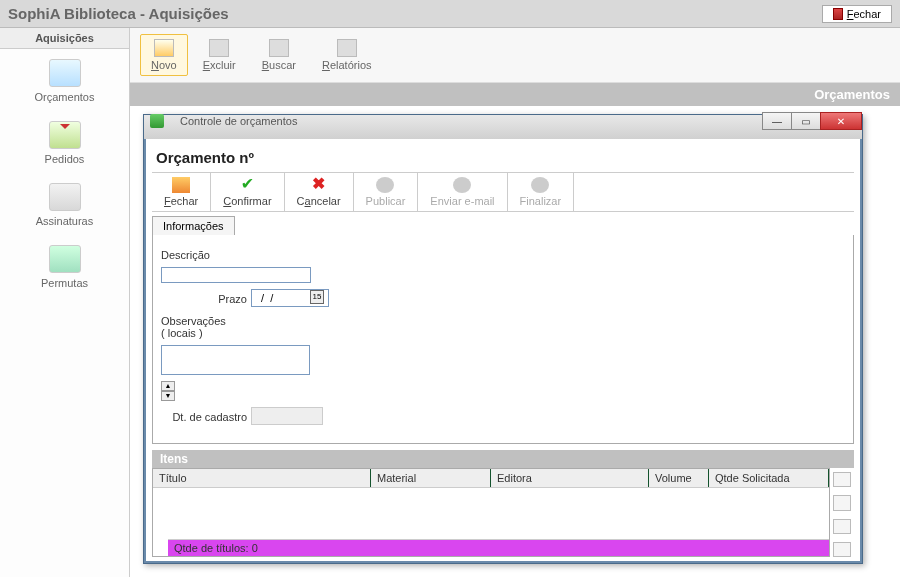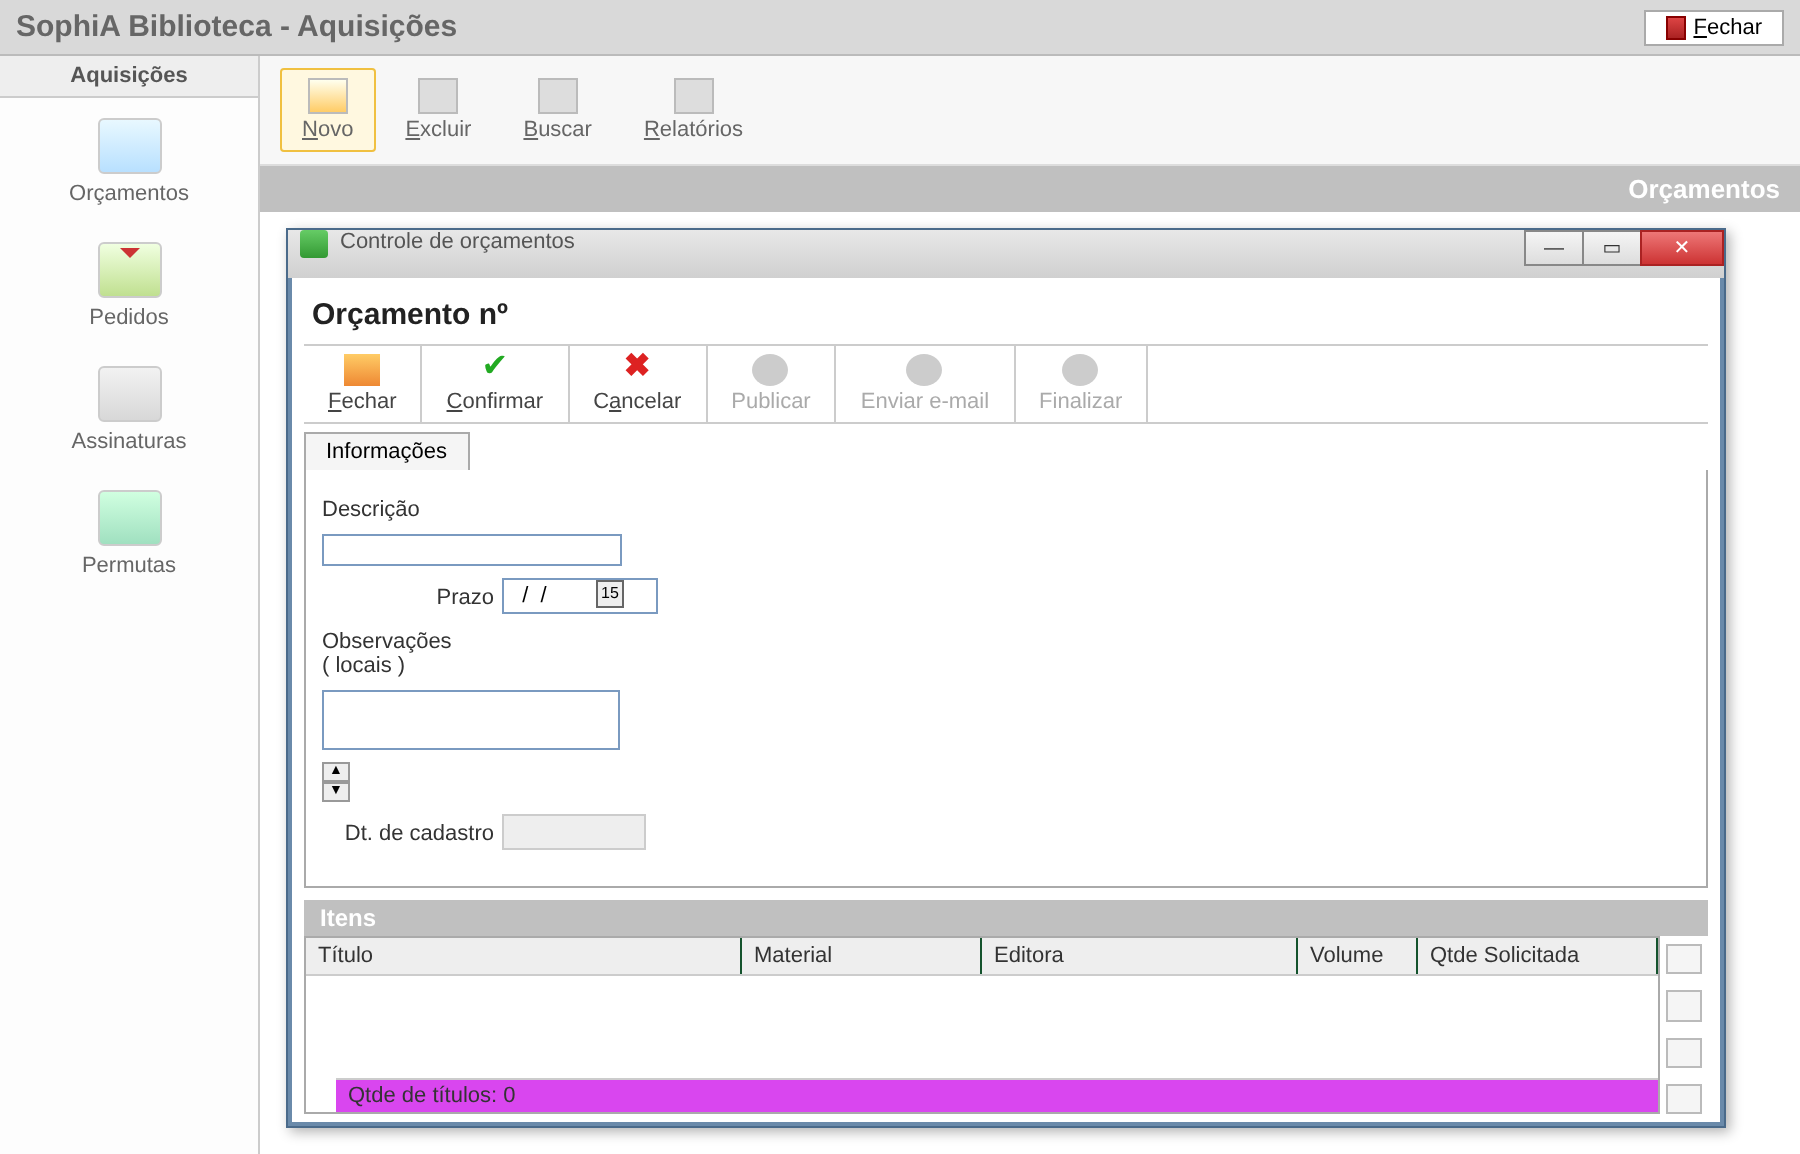--- a/index.html
+++ b/index.html
@@ -27,21 +27,21 @@
 .toolbar { background: #f7f7f7; border-bottom: 1px solid #ddd; display: flex; padding: 6px 10px; gap: 4px; }
 .tool-btn { text-align: center; padding: 4px 10px; cursor: pointer; color: #666; border:1px solid transparent; border-radius:2px;}
 .tool-btn.active { border:1px solid #f0c040; background: #fff8e0; }
 .tool-btn .ic { width: 20px; height: 18px; margin: 0 auto 2px auto; background: #ddd; border:1px solid #bbb; }
 .tool-btn .lbl u { text-decoration: underline; }
 
 .section-band { background: #c0c0c0; color: #fff; font-weight: bold; text-align: right; padding: 4px 10px; font-size:13px; }
 
 
 .modal { position: absolute; left: 143px; top: 114px; width: 720px; height: 450px; background: #fff; border: 1px solid #4a6a8a; box-shadow: 2px 2px 6px rgba(0,0,0,0.3); }
-.modal-titlebar { height: 24px; background: linear-gradient(#e8e8e8,#d0d0d0); display: flex; align-items: flex-start; padding: 0 0 12px 6px; gap:6px;}
+.modal-titlebar { height: 24px; background: linear-gradient(#e8e8e8,#d0d0d0); display: flex; align-items: center; padding: 0 0 12px 6px; gap:16px;}
 .modal-titlebar .ticon { width:14px;height:14px;background:linear-gradient(#6c6,#393);border-radius:2px;}
 .modal-title { color: #555; flex:1; }
 .winbtns { display:flex; }
 .winbtn { width:30px;height:18px;border:1px solid #888;background:linear-gradient(#f5f5f5,#ddd);margin-left:-1px;display:flex;align-items:center;justify-content:center;cursor:pointer;font-size:10px;color:#333;}
 .winbtn.close { width:42px;background:linear-gradient(#e77,#c33);color:#fff;border-color:#a22;}
 
 .modal-body { border:2px solid #6a8aaa; border-top:none; height: calc(100% - 24px); padding: 4px 6px; background:#fff; display:flex;flex-direction:column;}
 .modal-heading { font-size:15px;font-weight:bold;padding:6px 4px;color:#222;}
 .modal-toolbar { border:1px solid #ccc; border-left:none;border-right:none; display:flex; }
 .modal-tool { text-align:center;padding:4px 12px;border-right:1px solid #ccc;cursor:pointer;color:#444;}
@@ -56,21 +56,21 @@
 .tab { display:inline-block;padding:3px 10px;border:1px solid #aaa;border-bottom:none;background:#f5f5f5;cursor:pointer;}
 
 .form-area { border:1px solid #aaa; border-top:none; padding:12px 8px; background:#fff; }
 .form-row { display:flex; align-items:flex-start; margin-bottom:6px; gap:6px;flex-direction:column;}
 .form-row label { width:70px; color:#333; padding-top:2px;}
 .txt { border:1px solid #7a9ac0;height:18px;padding:1px 3px;background:#fff;}
 .txtarea { border:1px solid #7a9ac0;background:#fff;padding:2px;resize:none;}
 .rightcol { display:flex;align-items:center;gap:4px;}
 .rightcol label { width:86px;text-align:right;}
 .date-input { position:relative;display:inline-block;}
-.date-input .cal { position:absolute;right:17px;top:1px;width:14px;height:14px;border:1px solid #666;background:#eee;font-size:8px;text-align:center;line-height:12px;}
+.date-input .cal { position:absolute;right:5px;top:1px;width:14px;height:14px;border:1px solid #666;background:#eee;font-size:8px;text-align:center;line-height:12px;}
 .ro { background:#eee;border:1px solid #ccc;height:18px;width:72px;}
 
 .items-band { background:#c0c0c0;color:#fff;font-weight:bold;text-align:left;padding:2px 8px;font-size:12px;margin-top:6px;}
 .items-area { display:flex; flex:1; min-height:0;}
 .grid-wrap { flex:1;border:1px solid #aaa;display:flex;flex-direction:column;}
 .grid-head { display:flex;background:#eee;border-bottom:1px solid #ccc;}
 .grid-head .col { border-right:1px solid #14532d;padding:3px 6px;color:#333;}
 .grid-body { flex:1;background:#fff;}
 .grid-foot { border-top:1px solid #ccc;padding:2px 6px;background:#d946ef;color:#333;margin-left:15px;}
 .side-icons { width:24px;display:flex;flex-direction:column;gap:8px;align-items:center;padding-top:4px;}

